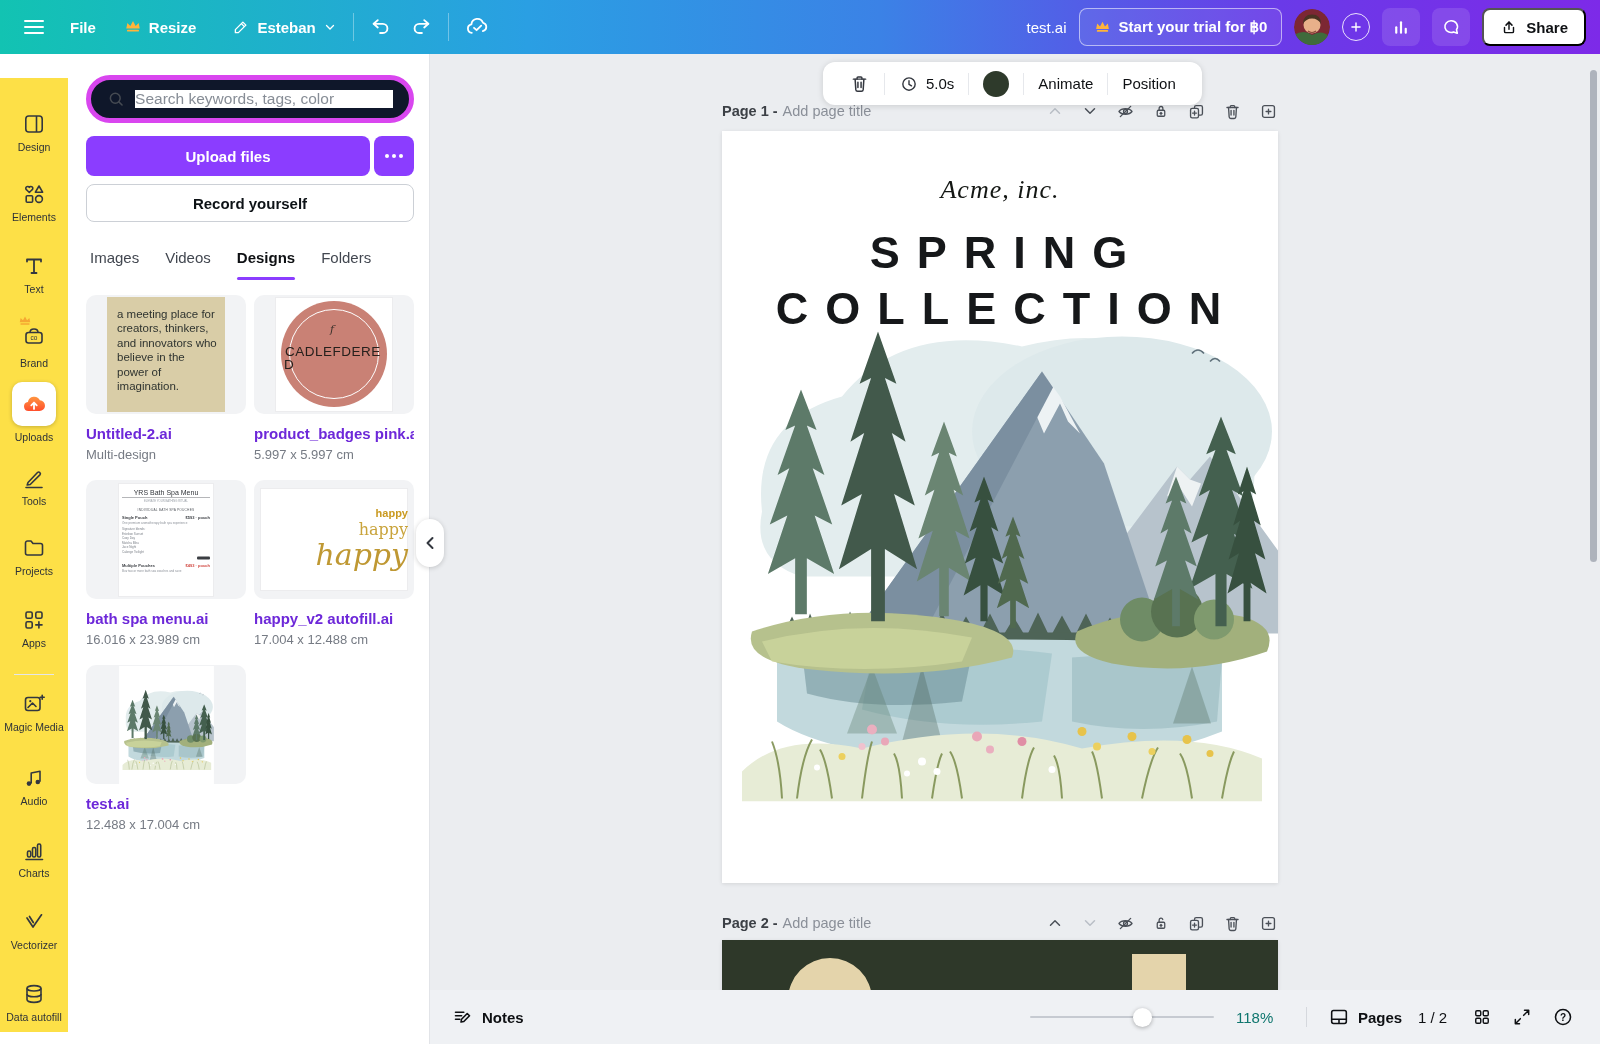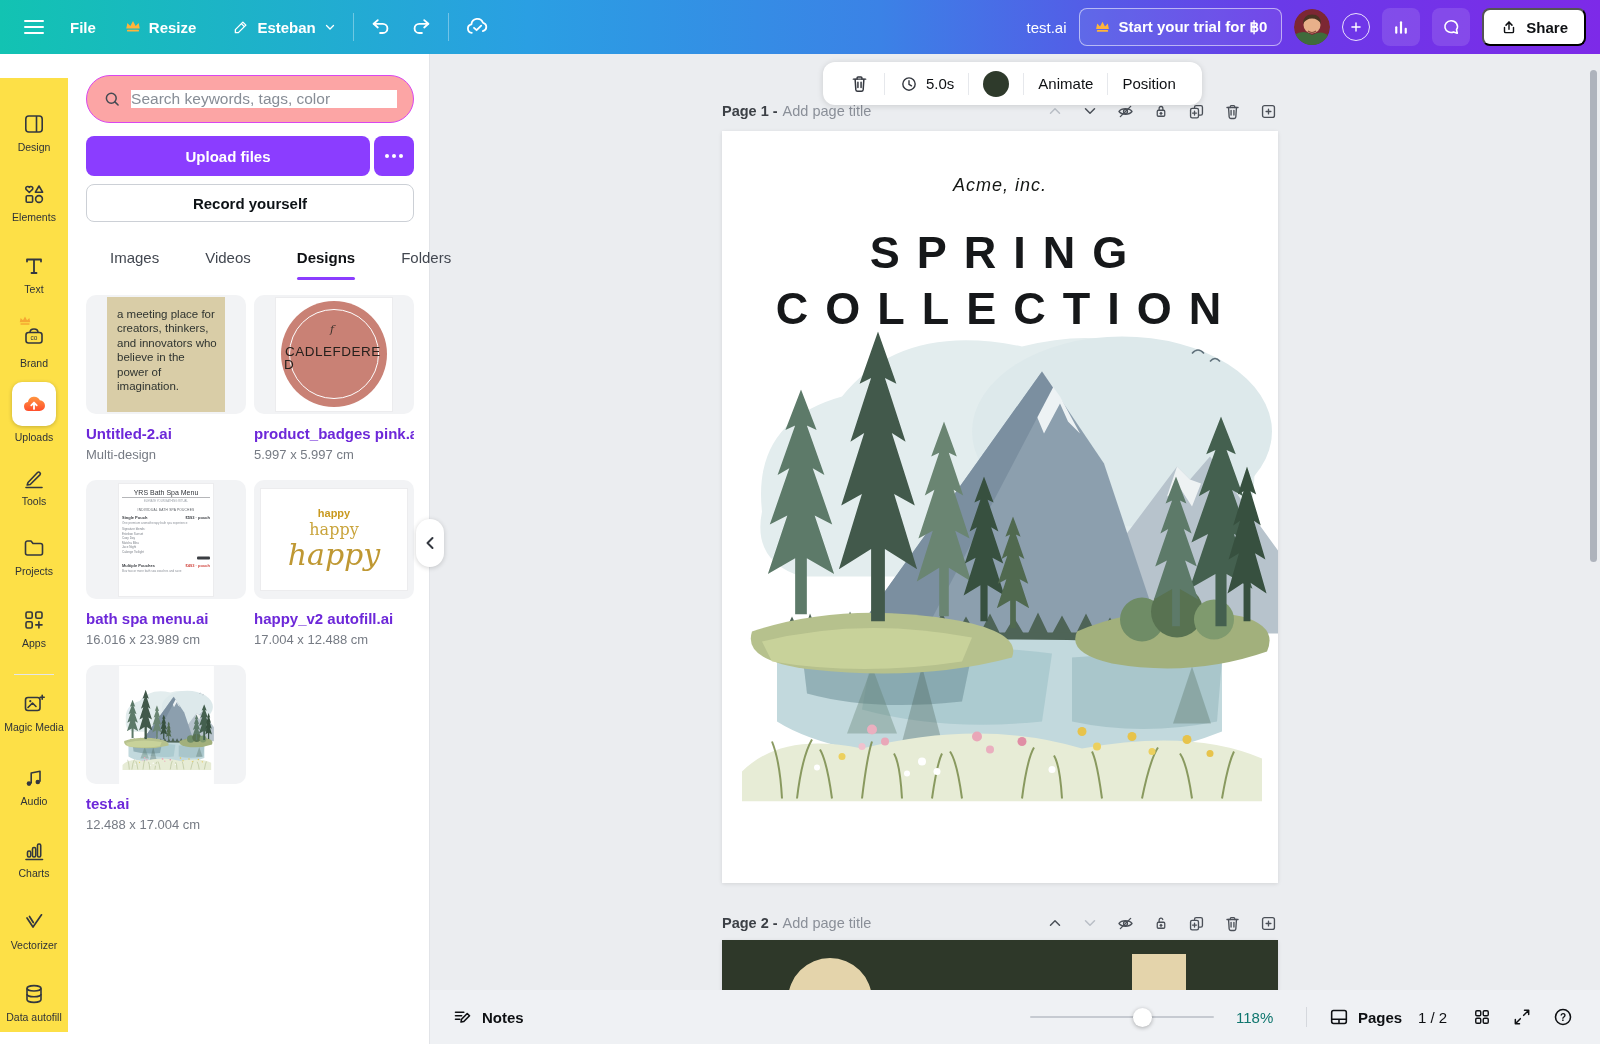--- a/index.html
+++ b/index.html
@@ -25,29 +25,29 @@
   
   .rail { position:absolute; left:0; top:54px; width:68px; bottom:12px; background:#fde047; z-index:30;margin-top:24px; }
   .rail-item { position:absolute; left:0; width:68px; display:flex; flex-direction:column; align-items:center; gap:5px; color:#33373f; }
   .rail-item .lbl { font-size:10.5px; color:#2e3238; white-space:nowrap; }
   .rail-divider { position:absolute; left:14px; width:40px; height:1px; background:#e4e6ea; }
   .active-box { width:44px; height:44px; background:#fff; border-radius:10px; box-shadow:0 1px 4px rgba(0,0,0,.22); display:flex; align-items:center; justify-content:center; }
   .crown-badge { position:absolute; top:-12px; right:14px; }
 
   
   .panel { position:absolute; left:68px; top:54px; width:362px; bottom:0; background:#fff; border-right:1px solid #e2e4e8; z-index:20; }
-  .search-box { position:absolute; left:18px; top:21px; width:328px; height:48px; border:1px solid #d946ef; border-radius:24px; display:flex; align-items:center; padding:0 16px; gap:10px; background:#fca5a5; }
+  .search-box { position:absolute; left:18px; top:21px; width:328px; height:48px; border:5px solid #d946ef; border-radius:24px; display:flex; align-items:center; padding:0 16px; gap:10px; background:#0f172a; }
   .search-box input { border:none; outline:none; font-size:15.5px; color:#1a1c20; width:100%; font-family:"Liberation Sans",sans-serif; }
   .search-box input::placeholder { color:#878d96; }
   .upload-btn { position:absolute; left:18px; top:82px; width:284px; height:40px; background:#8b3dff; border:none; border-radius:8px; color:#fff; font-size:15px; font-weight:700; font-family:"Liberation Sans",sans-serif; }
   .more-btn { position:absolute; left:306px; top:82px; width:40px; height:40px; background:#8b3dff; border:none; border-radius:8px; display:flex; align-items:center; justify-content:center; gap:3px; }
   .more-btn i { width:4px; height:4px; background:#fff; border-radius:50%; }
   .record-btn { position:absolute; left:18px; top:130px; width:328px; height:38px; background:#fff; border:1px solid #ccd0d6; border-radius:8px; color:#0d1216; font-size:15px; font-weight:700; font-family:"Liberation Sans",sans-serif; }
   .tabs { position:absolute; left:22px; top:195px; display:flex; gap:26px; font-size:15px; color:#424750; }
-  .tab { padding-bottom:10px; position:relative;margin-left:20px; }
+  .tab { padding-bottom:10px; position:relative; }
   .tab.active { color:#0e1013; font-weight:700; }
   .tab.active::after { content:""; position:absolute; left:0; right:0; bottom:-4px; height:3px; border-radius:2px; background:#8b3dff; }
   .card { position:absolute; width:160px; }
   .card-thumb { width:160px; height:119px; background:#f2f3f5; border-radius:10px; display:flex; align-items:center; justify-content:center; overflow:hidden; }
   .card-title { margin-top:11px; font-size:15px; font-weight:700; color:#6d28d9; white-space:nowrap; overflow:hidden; }
   .card-meta { margin-top:5px; font-size:13px; color:#767b84; white-space:nowrap; }
   .thumb-beige { width:118px; height:115px; background:#d9cda7; color:#2f3430; font-size:11.5px; line-height:1.26; padding:10px 6px 10px 10px; }
   .thumb-white { background:#fff; position:relative; overflow:hidden; box-shadow:0 0 0 1px #ececee inset; }
   .badge-circle { position:absolute; left:6px; top:4px; width:106px; height:106px; border-radius:50%; background:#c98175; }
   .badge-ring { position:absolute; left:14px; top:12px; width:90px; height:90px; border-radius:50%; border:1.5px solid #fff; }
@@ -56,41 +56,41 @@
   .badge-script { position:absolute; left:55px; top:26px; font-family:"DejaVu Serif",serif; font-style:italic; font-size:11px; color:#3c322b; }
   .menu-mini { width:192px; height:228px; transform:scale(0.5); transform-origin:0 0; padding:10px 8px; color:#3c3f44; }
   .menu-title { font-size:14px; text-align:center; color:#33363b; border-bottom:1px solid #6a6d72; padding-bottom:3px; }
   .menu-sub { font-size:5.5px; text-align:center; color:#9aa0a8; margin-top:2px; }
   .menu-section { font-size:6.5px; text-align:center; color:#595d63; margin-top:12px; letter-spacing:.4px; }
   .menu-row { display:flex; justify-content:space-between; margin-top:8px; font-size:8px; font-weight:700; color:#3a3d42; }
   .menu-desc { font-size:6px; color:#8d929a; margin-top:2px; }
   .menu-scents { font-size:6px; color:#7d828a; margin-top:6px; line-height:1.5; white-space:pre-line; }
   .menu-badge { width:26px; height:6px; background:#3a3d42; border-radius:2px; margin:5px 0 0 auto; }
   .price-red { color:#d0453e; }
-  .happy-card { width:148px; height:103px; background:#fff; box-shadow:0 0 0 1px #ececee inset; display:flex; flex-direction:column; align-items:center; justify-content:center; }
+  .happy-card { width:148px; height:103px; background:#fff; box-shadow:0 0 0 1px #ececee inset; display:flex; flex-direction:column; align-items:flex-end; justify-content:center; }
   .happy-1 { font-size:11px; font-weight:700; color:#c9991f; }
   .happy-2 { font-size:16px; font-family:"DejaVu Serif",serif; color:#c9a43c; margin-top:1px; }
   .happy-3 { font-size:30px; font-family:"DejaVu Serif",serif; font-style:italic; color:#bf9833; margin-top:-2px; }
 
   .collapse-handle { position:absolute; left:416px; top:519px; width:28px; height:48px; background:#fff; border-radius:14px; box-shadow:0 1px 5px rgba(0,0,0,.18); z-index:40; display:flex; align-items:center; justify-content:center; }
 
   
   .canvas { position:absolute; left:430px; top:54px; right:0; bottom:54px; background:#ebedf0; overflow:hidden; }
   .float-toolbar { position:absolute; left:393px; top:8px; height:43px; background:#fff; border-radius:12px; box-shadow:0 1px 6px rgba(0,0,0,.14); display:flex; align-items:center; padding:0 26px; gap:14px; z-index:10; }
   .ft-divider { width:1px; height:22px; background:#e6e8ec; }
   .ft-text { font-size:15px; color:#0e1013; }
   .ft-swatch { width:26px; height:26px; border-radius:50%; }
   .page-header { position:absolute; left:292px; width:556px; height:22px; display:flex; align-items:center; }
   .ph-label { font-size:14.5px; color:#3c4046; font-weight:700; }
   .ph-placeholder { font-size:14.5px; color:#8a8f98; margin-left:5px; }
   .ph-icons { margin-left:auto; display:flex; align-items:center; gap:17px; }
   .page { position:absolute; left:292px; width:556px; background:#fff; box-shadow:0 1px 4px rgba(0,0,0,.10); }
   .page1 { top:77px; height:752px; }
   .page2 { top:886px; height:752px; }
-  .p1-brand { position:absolute; left:0; width:100%; top:44px; text-align:center; font-family:Liberation Sans, sans-serif; font-style:italic; font-size:18px; color:#141714; letter-spacing:1px; }
+  .p1-brand { position:absolute; left:0; width:100%; top:44px; text-align:center; font-family:Liberation Serif, serif; font-style:italic; font-size:26px; color:#141714; letter-spacing:1px; }
   .p1-head { position:absolute; left:0; width:100%; text-align:center; font-size:45px; font-weight:700; color:#16181a; letter-spacing:17px; padding-left:14px; }
   .p1-year { position:absolute; left:0; width:100%; top:218px; text-align:center; font-family:"DejaVu Serif",serif; font-size:23px; color:#23272a; letter-spacing:10px; padding-left:10px; }
   .p1-art { position:absolute; left:0; top:168px; width:556px; height:505px; }
   .scrollbar-thumb { position:absolute; right:3px; top:16px; width:7px; height:492px; background:#aeb3bc; border-radius:4px; }
 
   
   .bottombar { position:absolute; left:430px; right:0; bottom:0; height:54px; background:#eff1f4; z-index:45; }
   .bb-notes { position:absolute; left:22px; top:0; height:54px; display:flex; align-items:center; gap:9px; font-size:15px; font-weight:700; color:#0e1013; }
   .bb-slider { position:absolute; left:600px; top:0; height:54px; width:184px; display:flex; align-items:center; }
   .bb-track { position:relative; width:100%; height:2.5px; background:#c6cad1; border-radius:2px; }

